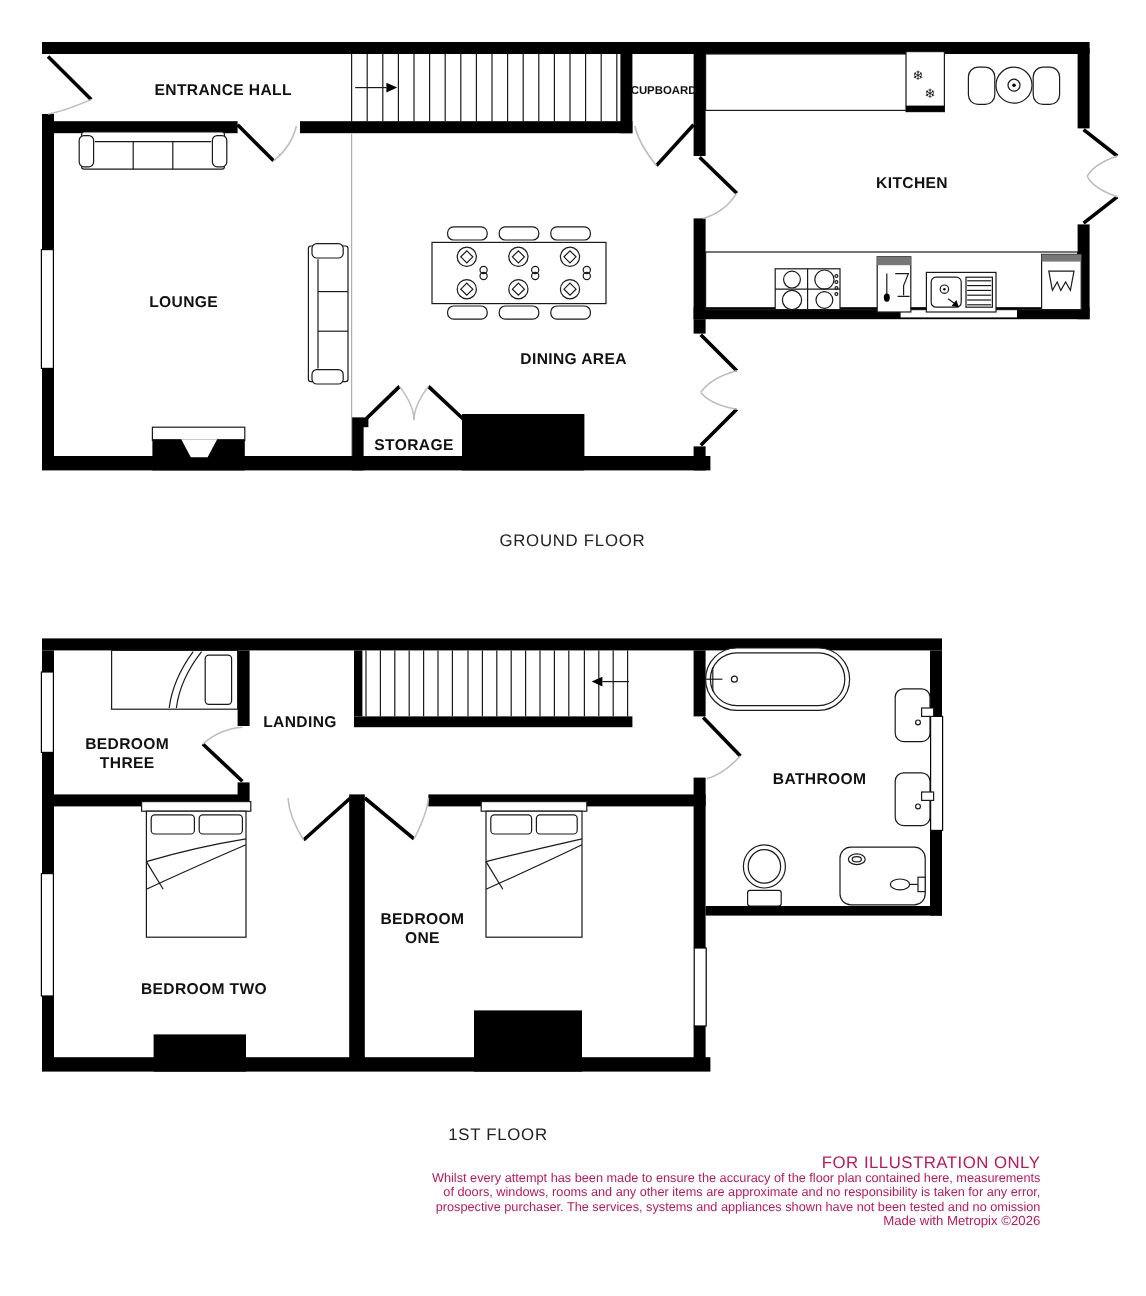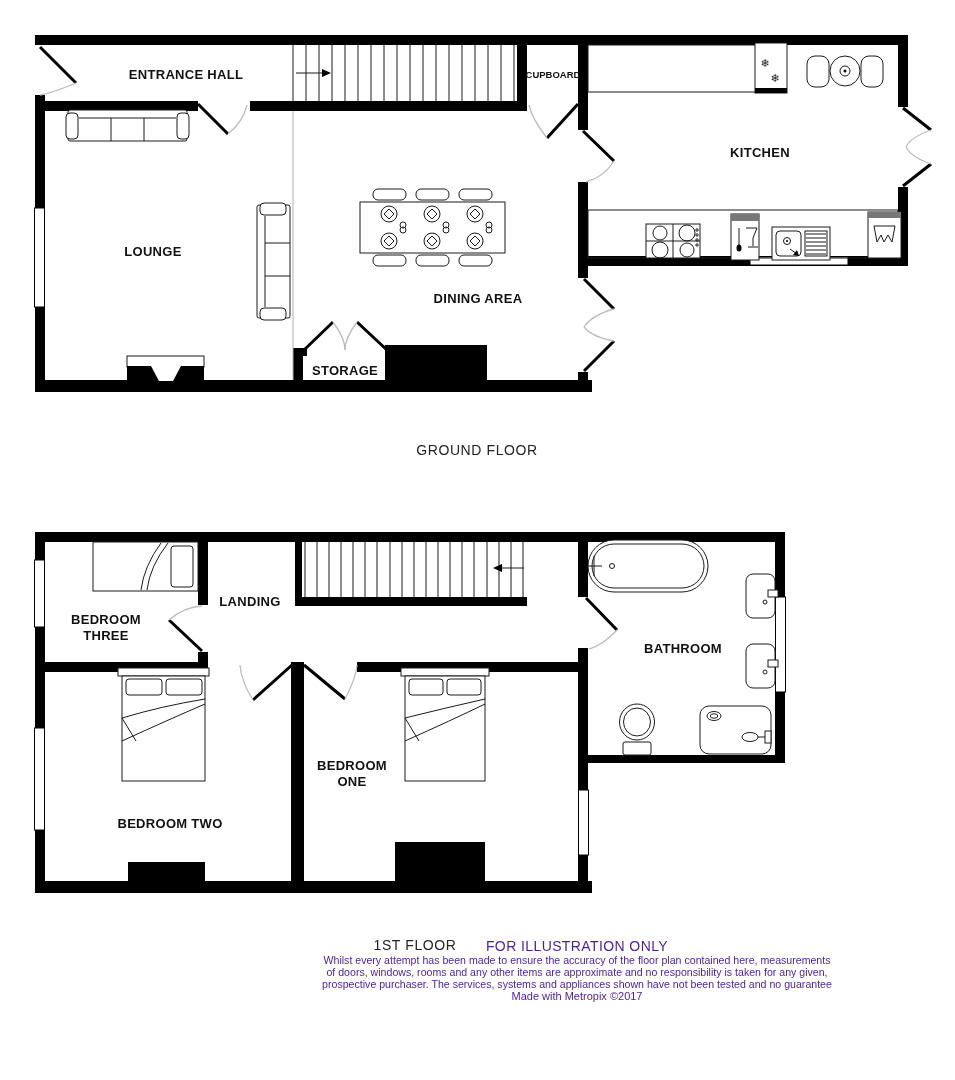--- a/index.html
+++ b/index.html
@@ -16,21 +16,21 @@
   .gray  { fill:#777777; }
   .leaf  { stroke:#000000; stroke-width:3; fill:none; }
   .arc   { stroke:#bdbdbd; stroke-width:1.3; fill:none; }
   .odiv  { stroke:#b0b0b0; stroke-width:1; }
   text.lbl { font-family:"Liberation Sans",sans-serif; font-weight:bold; font-size:13px; fill:#111111; text-anchor:middle; letter-spacing:.3px; }
   text.lbl-sm { font-size:9.5px; letter-spacing:0; }
   text.ft  { font-family:"Liberation Sans",sans-serif; font-size:14px; fill:#222222; text-anchor:middle; letter-spacing:.6px; }
   text.flake { font-size:11px; fill:#111; text-anchor:middle; }
 
   
-  .footer { position:absolute; left:287px; top:938px; width:580px; text-align:center; color:#4c1d95; }
+  .footer { position:absolute; left:287px; top:960px; width:580px; text-align:right; color:#be185d; }
   .footer .f-title { font-size:14px; line-height:16px; letter-spacing:.4px; }
   .footer .f-line  { font-size:10.6px; line-height:12.1px; }
   .footer .f-credit{ font-size:11px; line-height:13px; }
 </style>
 </head>
 <body>
 
 <svg id="plan-svg" width="955" height="1080" viewBox="0 0 955 1080">
 
   <g>
@@ -398,16 +398,16 @@
     <text class="lbl" x="352" y="770">BEDROOM</text>
     <text class="lbl" x="352" y="786">ONE</text>
   </g>
 
   <text class="ft" x="415" y="950">1ST FLOOR</text>
 </svg>
 
 <div class="footer">
   <div class="f-title">FOR ILLUSTRATION ONLY</div>
   <div class="f-line">Whilst every attempt has been made to ensure the accuracy of the floor plan contained here, measurements</div>
-  <div class="f-line">of doors, windows, rooms and any other items are approximate and no responsibility is taken for any given,</div>
-  <div class="f-line">prospective purchaser. The services, systems and appliances shown have not been tested and no guarantee</div>
-  <div class="f-credit">Made with Metropix ©2017</div>
+  <div class="f-line">of doors, windows, rooms and any other items are approximate and no responsibility is taken for any error,</div>
+  <div class="f-line">prospective purchaser. The services, systems and appliances shown have not been tested and no omission</div>
+  <div class="f-credit">Made with Metropix ©2026</div>
 </div>
 
 </body></html>

